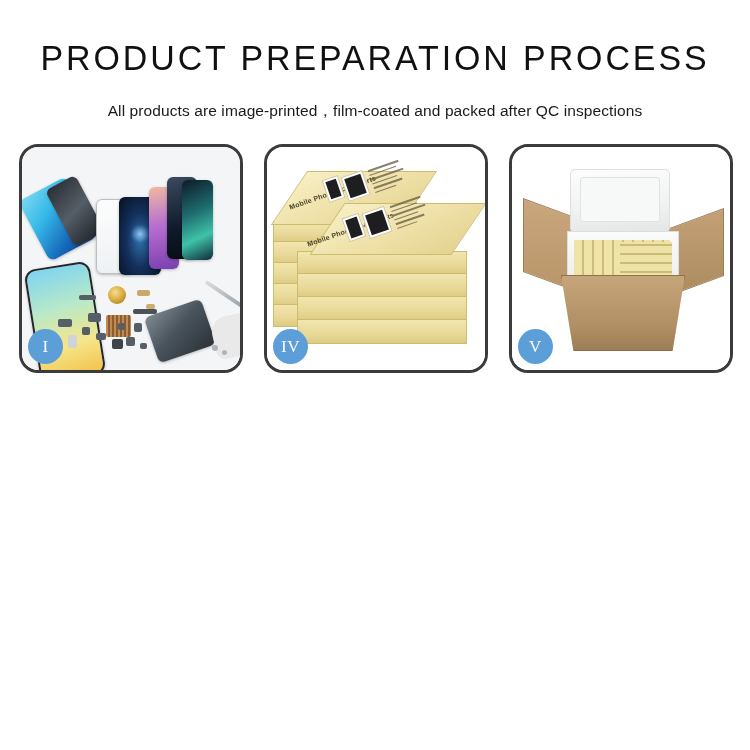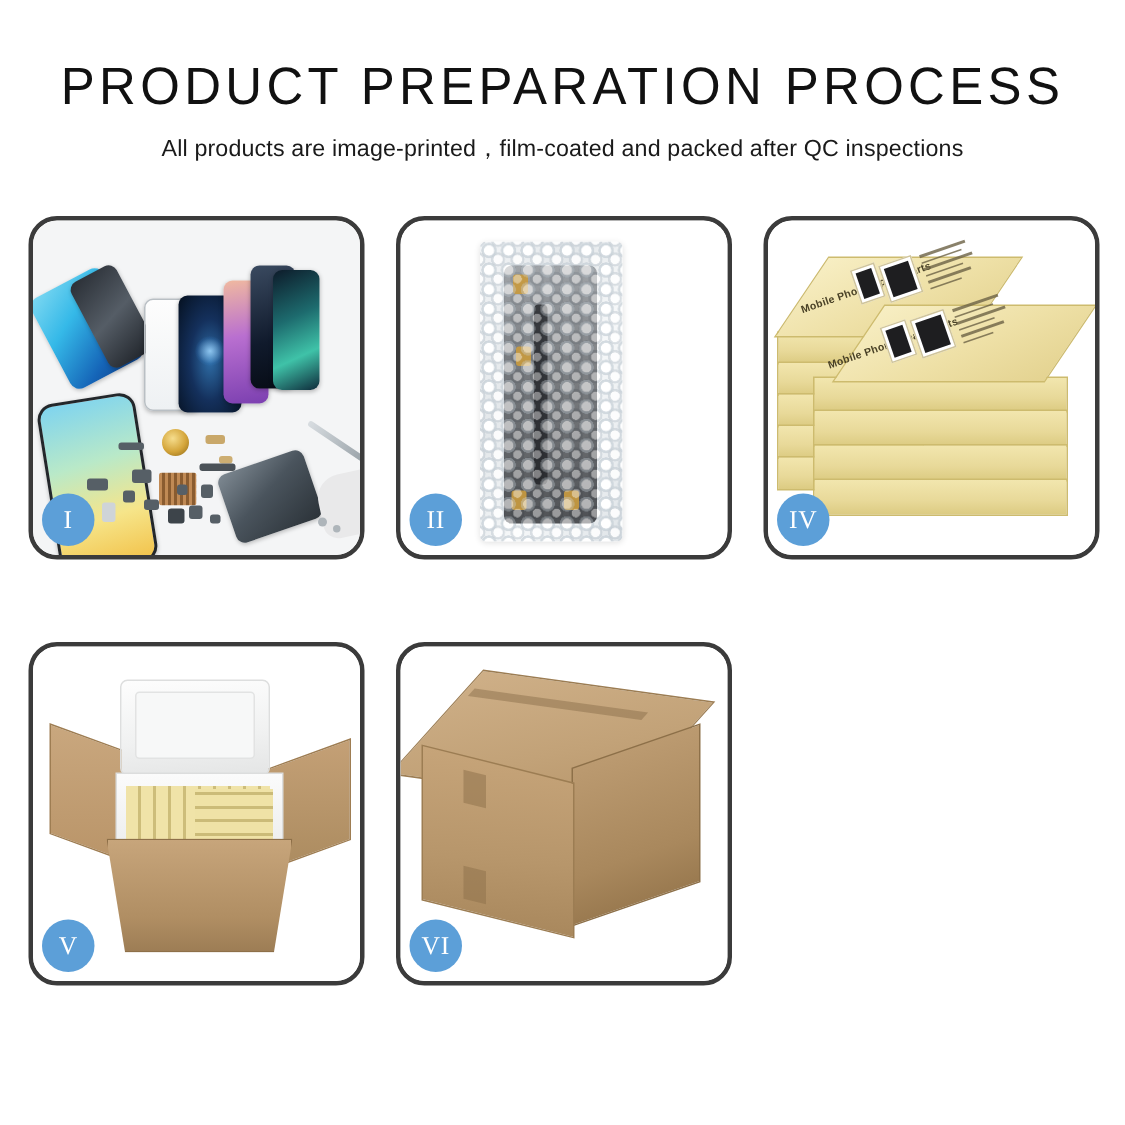--- a/index.html
+++ b/index.html
@@ -36,21 +36,21 @@
     line-height: 40px;
     transform: scaleX(0.97);
     white-space: nowrap;
   }
   .subtitle {
     font-family: "Liberation Sans", sans-serif;
     font-size: 15.5px;
     font-weight: 400;
     color: #1a1a1a;
     letter-spacing: 0.1px;
-    margin-top: 11px;
+    margin-top: 23px;
     white-space: nowrap;
   }
 
   
   .grid {
     position: absolute;
     left: 19px;
     top: 144px;
     width: 714px;
     display: grid;
@@ -458,34 +458,20 @@
         <div class="dot" style="left:118px;top:196px;width:7px;height:6px;"></div>
         <div class="dot" style="left:46px;top:188px;width:9px;height:13px;background:#cfd4d8;"></div>
         <div class="dot" style="left:36px;top:172px;width:14px;height:8px;"></div>
         <div class="dot" style="left:111px;top:162px;width:24px;height:5px;background:#4b5258;"></div>
         <div class="dot" style="left:190px;top:198px;width:6px;height:6px;border-radius:50%;background:#aeb5ba;"></div>
         <div class="dot" style="left:200px;top:203px;width:5px;height:5px;border-radius:50%;background:#aeb5ba;"></div>
       </div>
       <div class="badge">I</div>
     </div>
 
-    <div class="panel">
-      <div class="panel-inner p2">
-        <div class="bubble-bag">
-          <div class="bw-part"></div>
-          <div class="bw-flex"></div>
-          <div class="bw-gold" style="left:22px;top:22px;"></div>
-          <div class="bw-gold" style="left:24px;top:70px;"></div>
-          <div class="bw-gold" style="left:21px;top:166px;"></div>
-          <div class="bw-gold" style="left:56px;top:166px;"></div>
-          <div class="bw-overlay"></div>
-        </div>
-      </div>
-      <div class="badge">II</div>
-    </div>
 
 
     <div class="panel">
       <div class="panel-inner p4">
 
         <div class="stack-box" style="left:6px;top:74px;width:96px;height:20px;"></div>
         <div class="stack-box" style="left:6px;top:94px;width:96px;height:21px;"></div>
         <div class="stack-box" style="left:6px;top:115px;width:96px;height:21px;"></div>
         <div class="stack-box" style="left:6px;top:136px;width:96px;height:21px;"></div>
         <div class="stack-box" style="left:6px;top:157px;width:96px;height:21px;"></div>
@@ -538,26 +524,15 @@
         <div class="c5-flapR"></div>
         <div class="c5-lid"></div>
         <div class="c5-foam"></div>
         <div class="c5-packs"></div>
         <div class="c5-packs2"></div>
         <div class="c5-body"></div>
       </div>
       <div class="badge">V</div>
     </div>
 
-    <div class="panel">
-      <div class="panel-inner p6">
-        <div class="c6-top"></div>
-        <div class="c6-seam"></div>
-        <div class="c6-side"></div>
-        <div class="c6-front"></div>
-        <div class="c6-tape" style="left:42px;top:84px;"></div>
-        <div class="c6-tape" style="left:42px;top:148px;"></div>
-      </div>
-      <div class="badge">VI</div>
-    </div>
 
   </div>
 </div>
 
 </body></html>

